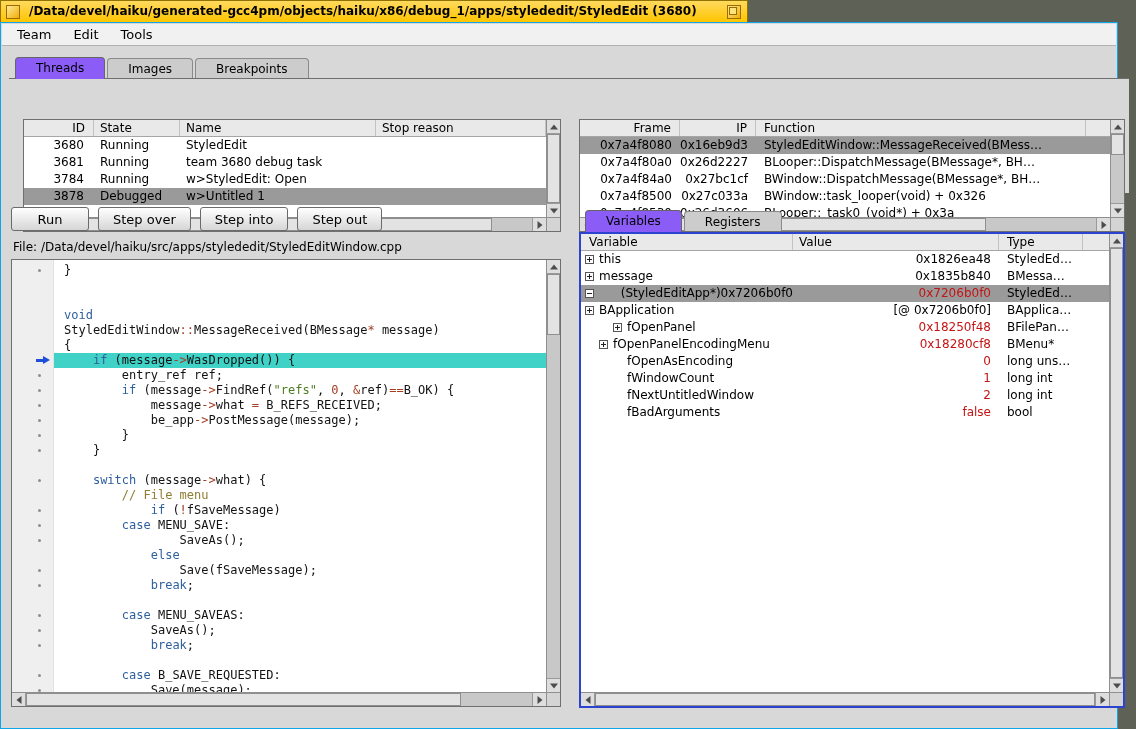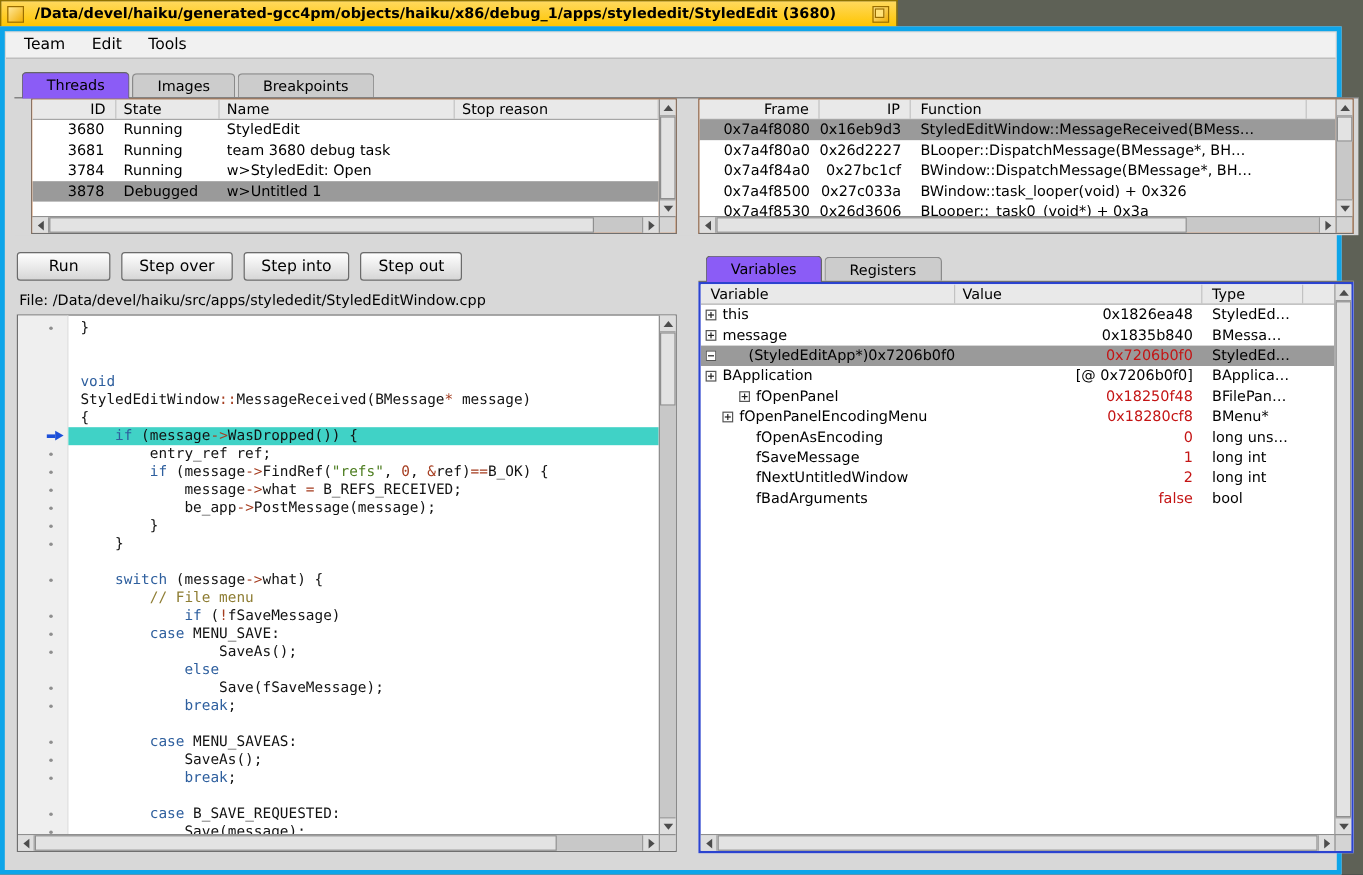--- a/index.html
+++ b/index.html
@@ -10,36 +10,36 @@
              background:linear-gradient(#ffd95e,#fec500);border:1px solid #8f7200;border-bottom:none;}
   .close-box{position:absolute;left:5px;top:4px;width:14px;height:14px;box-sizing:border-box;
              background:linear-gradient(135deg,#ffe898,#f0ae06);border:1px solid #9a6d00;}
   .zoom-box{position:absolute;right:6px;top:4px;width:14px;height:14px;box-sizing:border-box;
             background:linear-gradient(135deg,#ffe898,#f0ae06);border:1px solid #9a6d00;}
   .zoom-box::after{content:"";position:absolute;left:1px;top:1px;width:6px;height:6px;border:1px solid #9a6d00;background:#ffe27a;}
   .title-text{position:absolute;left:28px;top:0;right:24px;height:22px;line-height:21px;
               font-size:12px;font-weight:bold;white-space:nowrap;overflow:hidden;}
   
   .window{position:absolute;left:0;top:22px;width:1118px;height:707px;box-sizing:border-box;
-          background:#d8d8d8;border:4px solid #0ea5e9;}
+          background:#d8d8d8;border:1px solid #0ea5e9;}
   .menubar{position:absolute;left:1px;top:1px;right:1px;height:21px;background:#f1f1f1;
            border-bottom:1px solid #b2b2b2;display:flex;align-items:center;padding-left:4px;font-size:13px;}
   .menu-item{padding:0 11px;height:21px;line-height:21px;}
   
   .tabview{position:absolute;}
   .tv-top{left:8px;top:33px;width:1120px;height:137px;}
   .tv-right{left:578px;top:186px;width:546px;height:498px;}
   .tabstrip{position:absolute;left:0;top:0;right:0;height:22px;display:flex;align-items:flex-end;padding-left:6px;}
   .tab{flex:none;height:20px;line-height:20px;padding:0 20px;font-size:12px;background:#cccccc;
        border:1px solid #8a8a8a;border-bottom:none;border-radius:4px 4px 0 0;margin-right:2px;box-sizing:border-box;}
   .tab.active{position:relative;z-index:3;height:22px;line-height:21px;margin-bottom:-1px;
               background:#8b5cf6;border:1px solid #666;border-bottom:none;}
   .tabview-body{position:absolute;left:0;top:22px;right:0;bottom:0;border-top:1px solid #6f6f6f;background:#d8d8d8;}
   
-  .datatable{position:absolute;background:#f97316;border:1px solid #6f6f6f;box-sizing:border-box;}
+  .datatable{position:absolute;background:#f97316;border:1px solid #6f6f6f;box-sizing:border-box;margin-top:40px;}
   .threads-table{left:14px;top:0;width:538px;height:113px;}
   .stack-table{left:570px;top:0;width:546px;height:113px;}
   .grid{position:absolute;left:0;top:0;right:14px;bottom:14px;overflow:hidden;background:#fff;}
   .grid-header{display:flex;height:17px;background:#e9e9e9;border-bottom:1px solid #a6a6a6;
                font-size:12px;line-height:16px;box-sizing:border-box;white-space:nowrap;}
   .hcell{box-sizing:border-box;border-right:1px solid #c2c2c2;padding:0 6px;overflow:hidden;}
   .hcell.filler{border-right:none;flex:1;}
   .trow{display:flex;height:17px;line-height:17px;font-size:12px;background:#fff;white-space:nowrap;}
   .trow.selected{background:#9a9a9a;}
   .tcell{box-sizing:border-box;overflow:hidden;}
@@ -407,21 +407,21 @@
                     <span class="exp-spacer"></span>
                     <span class="var-name">fOpenAsEncoding</span>
                   </div>
                   <div class="tcell va-c1 red">0</div>
                   <div class="tcell va-c2">long uns…</div>
                   <div class="tcell va-c3"></div>
                 </div>
                 <div class="trow">
                   <div class="tcell va-c0" style="padding-left: 32px;">
                     <span class="exp-spacer"></span>
-                    <span class="var-name">fSaveMessage</span>
+                    <span class="var-name">fWindowCount</span>
                   </div>
                   <div class="tcell va-c1 red">1</div>
                   <div class="tcell va-c2">long int</div>
                   <div class="tcell va-c3"></div>
                 </div>
                 <div class="trow">
                   <div class="tcell va-c0" style="padding-left: 32px;">
                     <span class="exp-spacer"></span>
                     <span class="var-name">fNextUntitledWindow</span>
                   </div>

